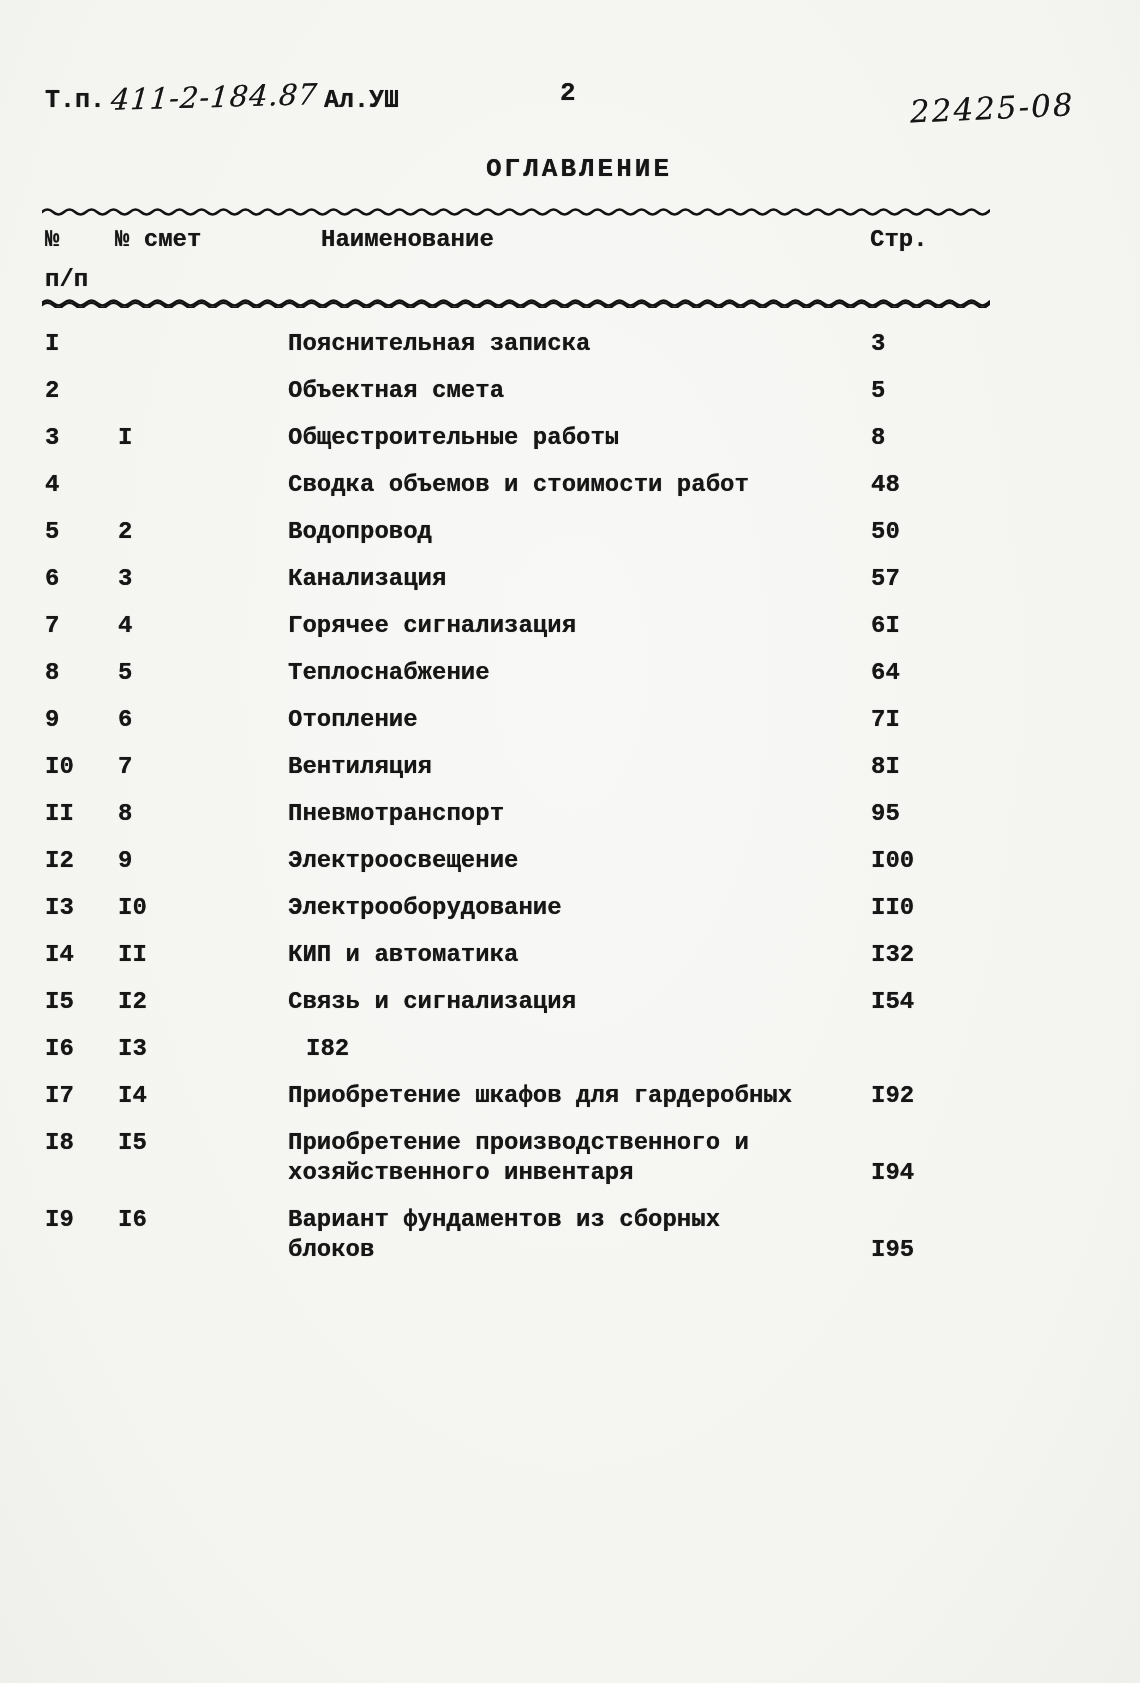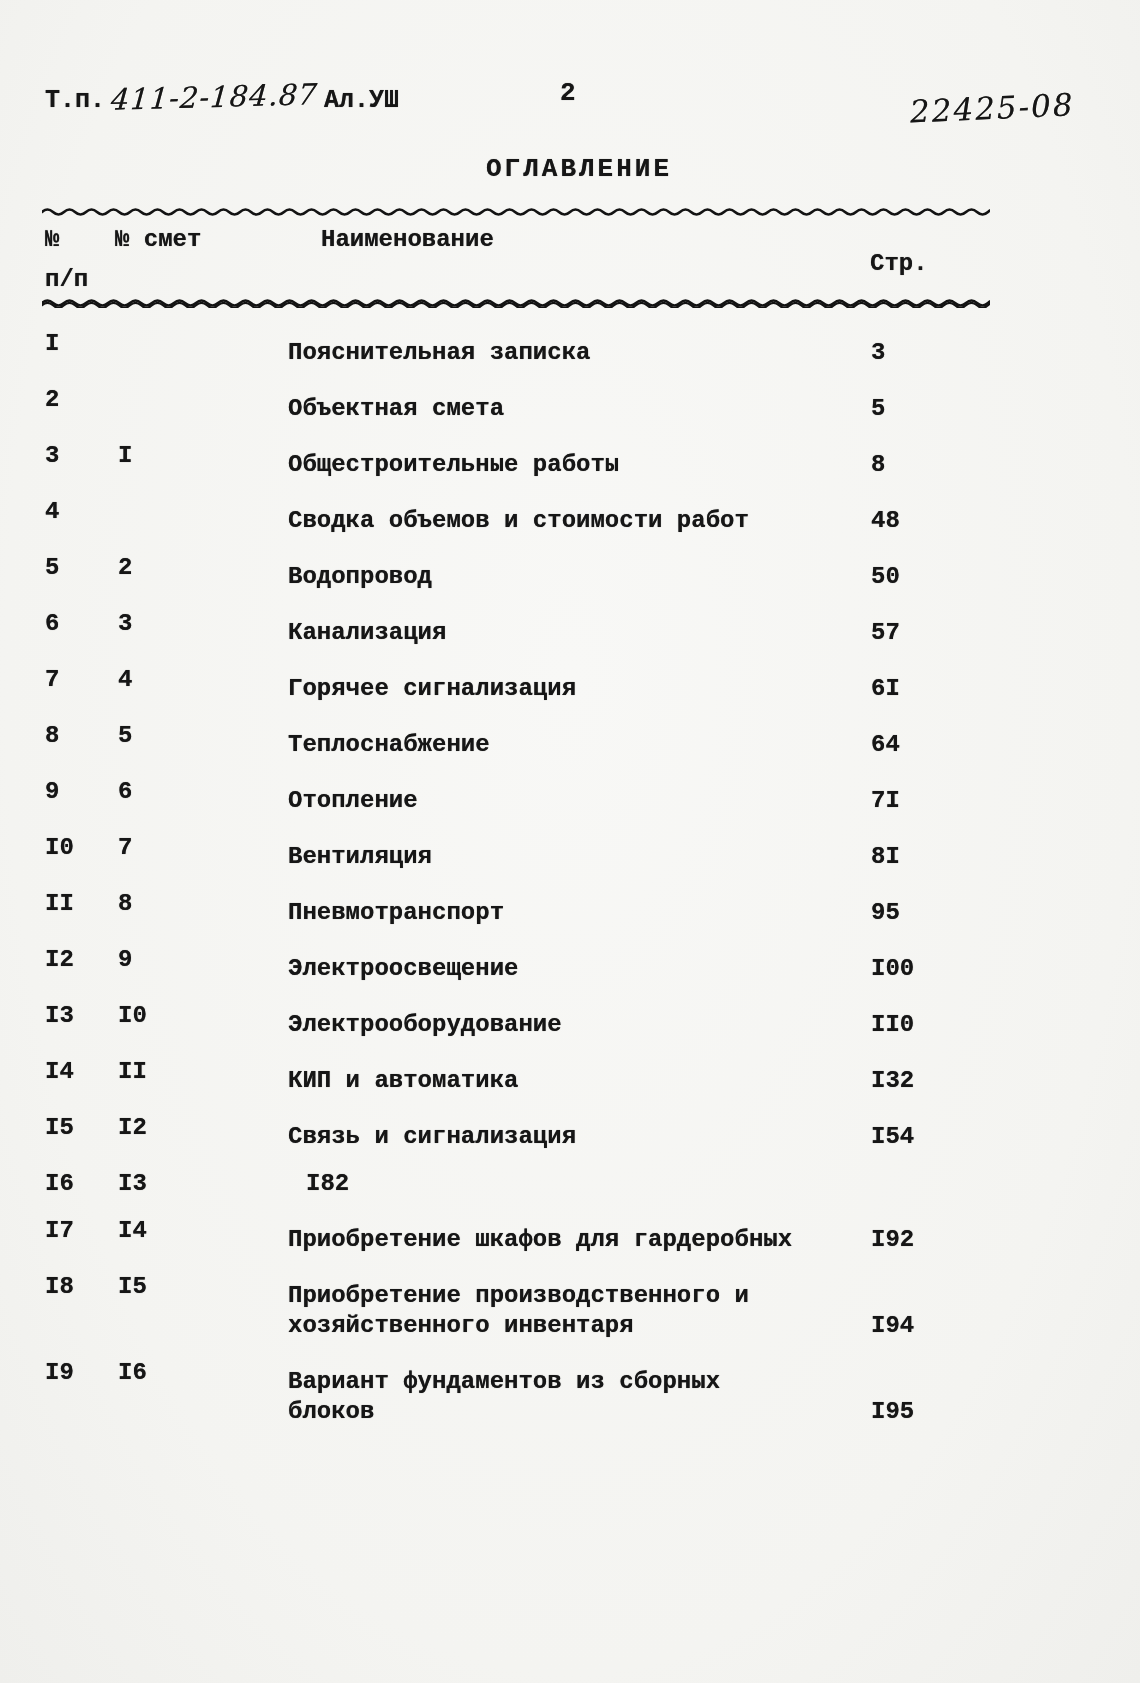--- a/index.html
+++ b/index.html
@@ -108,37 +108,37 @@
   .toc-header {
     display: flex;
     align-items: flex-start;
     padding: 8px 0 4px 3px;
     font-size: 24px;
     line-height: 29px;
   }
   .toc-header .h-num { flex: 0 0 70px; }
   .toc-header .h-smeta { flex: 0 0 170px; }
   .toc-header .h-name { flex: 1 1 auto; margin-left: 36px; }
-  .toc-header .h-page { flex: 0 0 120px; margin-top: 24px; }
+  .toc-header .h-page { flex: 0 0 120px; }
   .h-num .line2 { display: block; margin-top: 11px; }
 
   .toc-rows {
     padding-top: 21px;
   }
   .toc-row {
     display: flex;
     align-items: flex-start;
     margin-bottom: 17px;
     font-size: 24px;
     line-height: 30px;
   }
   .cell { white-space: pre-line; }
   .c-num   { flex: 0 0 70px; padding-left: 3px; }
   .c-smeta { flex: 0 0 170px; padding-left: 3px; }
-  .c-name  { flex: 0 0 565px; margin-top: 9px; }
+  .c-name  { flex: 0 0 565px; }
   .c-page  { flex: 1 1 auto; align-self: flex-end; padding-left: 18px; }
 </style>
 </head>
 <body>
 
 <div class="page">
 
   <div class="doc-header">
     <div class="doc-code">
       <span class="tw">Т.п.</span><span class="hand hand-code">411-2-184.87</span><span class="tw album">Ал.УШ</span>

